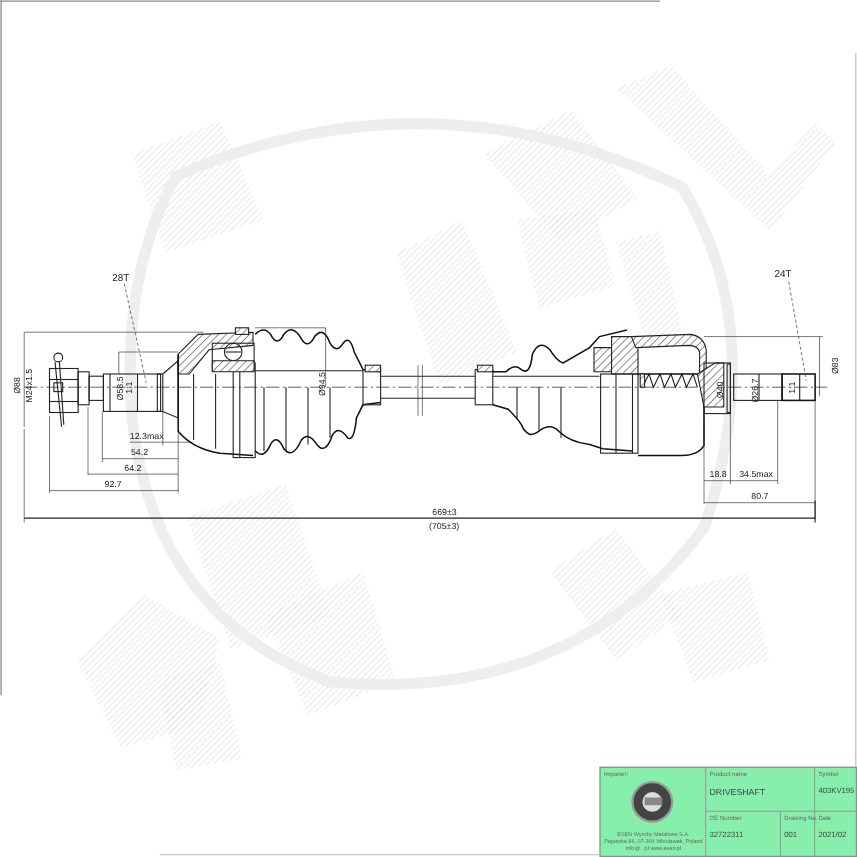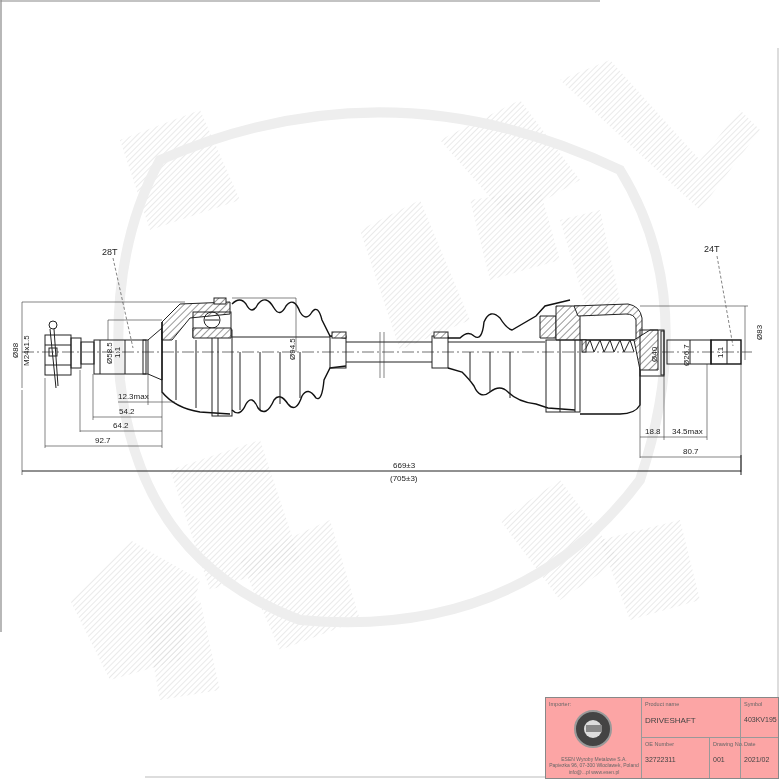--- a/index.html
+++ b/index.html
@@ -6,21 +6,21 @@
     body { width: 779px; height: 779px; position: relative; overflow: hidden; font-family: "Liberation Sans", sans-serif; }
     #drawing { position: absolute; left: 0; top: 0; width: 779px; height: 779px; }
     .dim { font-family: "Liberation Sans", sans-serif; font-size: 9px; fill: #222; }
     .dimsm { font-family: "Liberation Sans", sans-serif; font-size: 8px; fill: #222; }
     .ln { stroke: #222; stroke-width: 1; fill: none; }
     .ln2 { stroke: #111; stroke-width: 1.4; fill: none; }
     .thin { stroke: #333; stroke-width: 0.6; fill: none; }
     .center { stroke: #333; stroke-width: 0.7; stroke-dasharray: 12 3 2 3; fill: none; }
     .hatch { fill: url(#hatchPat); stroke: #222; stroke-width: 1; }
     .wm { fill: url(#wmPat); opacity: 0.55; }
-    #title-block { position: absolute; left: 545px; top: 697px; width: 232px; height: 80px; border: 1px solid #888; background: #fca5a5; font-size: 6px; color: #555; }
+    #title-block { position: absolute; left: 545px; top: 697px; width: 232px; height: 80px; border: 1px solid #888; background: #86efac; font-size: 6px; color: #555; }
     .tb-cell { position: absolute; box-sizing: border-box; }
     .tb-label { position: absolute; left: 3px; top: 3px; font-size: 5.5px; color: #666; white-space: nowrap; }
     .tb-value { position: absolute; left: 3px; top: 18px; font-size: 8px; color: #444; white-space: nowrap; }
     .tb-importer-text { position: absolute; left: 2px; bottom: 3px; width: 92px; text-align: center; font-size: 5px; line-height: 6.5px; color: #666; }
     .tb-logo { position: absolute; left: 28px; top: 12px; width: 38px; height: 38px; border-radius: 50%; background: #444; border: 2px solid #999; box-sizing: border-box; }
     .tb-logo-inner { position: absolute; left: 8px; top: 8px; width: 18px; height: 18px; border-radius: 50%; background: #ddd; }
     .tb-logo-band { position: absolute; left: 10px; top: 13px; width: 16px; height: 7px; background: #888; }
   </style>
 </head>
 <body>

